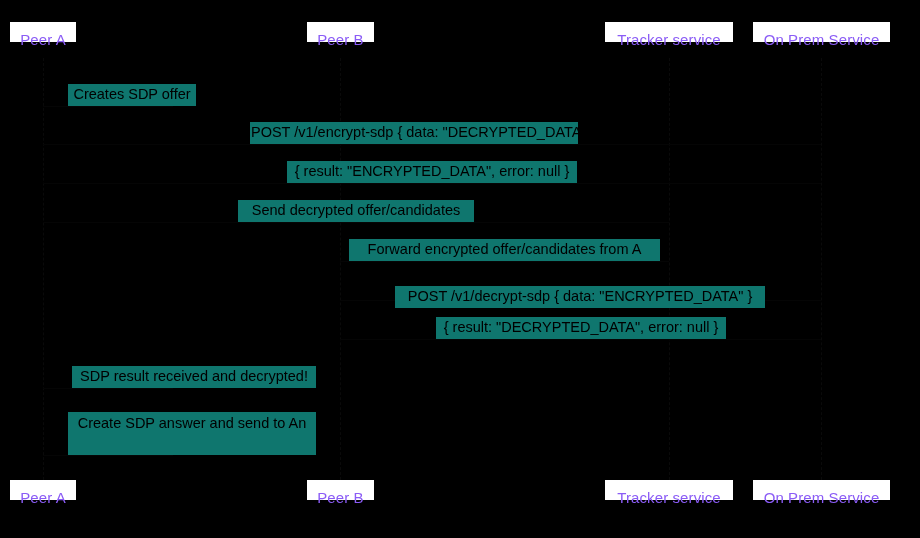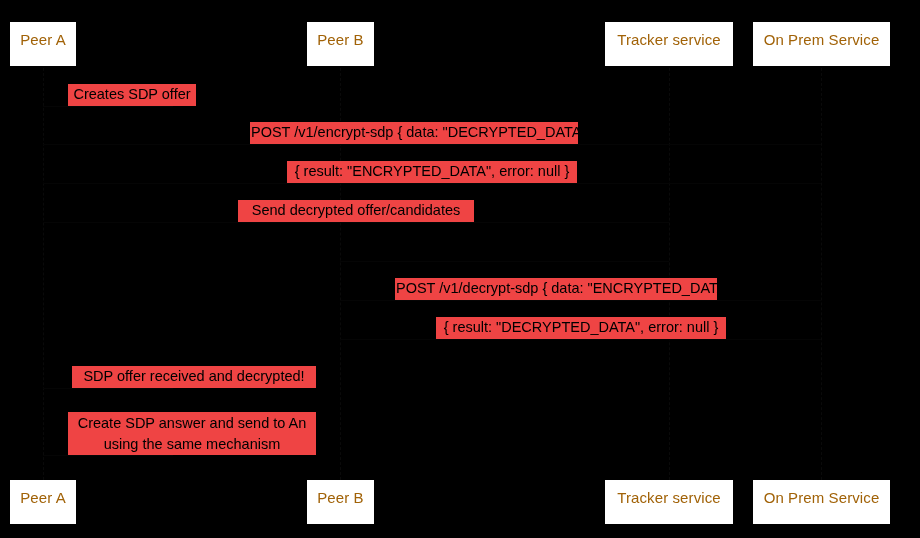--- a/index.html
+++ b/index.html
@@ -23,39 +23,39 @@
     width: 0;
     border-left: 1px dashed #0a0a0a;
     top: 58px;
     height: 422px;
     pointer-events: none;
   }
   .participant {
     position: absolute;
     box-sizing: border-box;
     background: #ffffff;
-    color: #a16207;
+    color: #8b5cf6;
     border: 1px solid #ffffff;
-    height: 44px;
+    height: 20px;
     line-height: 34px;
     text-align: center;
     font-size: 15px;
     white-space: nowrap;
     letter-spacing: 0.1px;
   }
   .msg-arrow {
     position: absolute;
     height: 0;
     border-top: 1px solid #050505;
     pointer-events: none;
   }
   .msg-label {
     position: absolute;
     box-sizing: border-box;
-    background: #ef4444;
+    background: #0f766e;
     color: #000000;
     font-size: 14.5px;
     line-height: 21px;
     text-align: center;
     white-space: nowrap;
     padding: 0 1px;
   }
   .msg-label.two-line {
     line-height: 21px;
     padding-top: 1px;
@@ -91,30 +91,30 @@
   <div class="msg-arrow" style="left:43px; top:455px; width:130px;"></div>
 
   <div class="msg-label" style="left:68px; top:84px; width:128px; height:22px;">Creates SDP offer</div>
 
   <div class="msg-label" style="left:250px; top:122px; width:328px; height:22px;">POST /v1/encrypt-sdp { data: "DECRYPTED_DATA" }</div>
 
   <div class="msg-label" style="left:287px; top:161px; width:290px; height:22px;">{ result: "ENCRYPTED_DATA", error: null }</div>
 
   <div class="msg-label" style="left:238px; top:200px; width:236px; height:22px;">Send decrypted offer/candidates</div>
 
+  <div class="msg-label" style="left:349px; top:239px; width:311px; height:22px;">Forward encrypted offer/candidates from A</div>
 
-  <div class="msg-label" style="left:395px; top:278px; width:322px; height:22px;">POST /v1/decrypt-sdp { data: "ENCRYPTED_DATA" }</div>
+  <div class="msg-label" style="left:395px; top:286px; width:370px; height:22px;">POST /v1/decrypt-sdp { data: "ENCRYPTED_DATA" }</div>
 
   <div class="msg-label" style="left:436px; top:317px; width:290px; height:22px;">{ result: "DECRYPTED_DATA", error: null }</div>
 
-  <div class="msg-label" style="left:72px; top:366px; width:244px; height:22px;">SDP offer received and decrypted!</div>
+  <div class="msg-label" style="left:72px; top:366px; width:244px; height:22px;">SDP result received and decrypted!</div>
 
   <div class="msg-label two-line" style="left:68px; top:412px; width:248px; height:43px;">
     <span class="line">Create SDP answer and send to An</span>
-    <span class="line">using the same mechanism</span>
   </div>
 
   <div class="participant" style="left:10px; top:480px; width:66px;">Peer A</div>
   <div class="participant" style="left:307px; top:480px; width:67px;">Peer B</div>
   <div class="participant" style="left:605px; top:480px; width:128px;">Tracker service</div>
   <div class="participant" style="left:753px; top:480px; width:137px;">On Prem Service</div>
 
 </div>
 
 </body></html>

